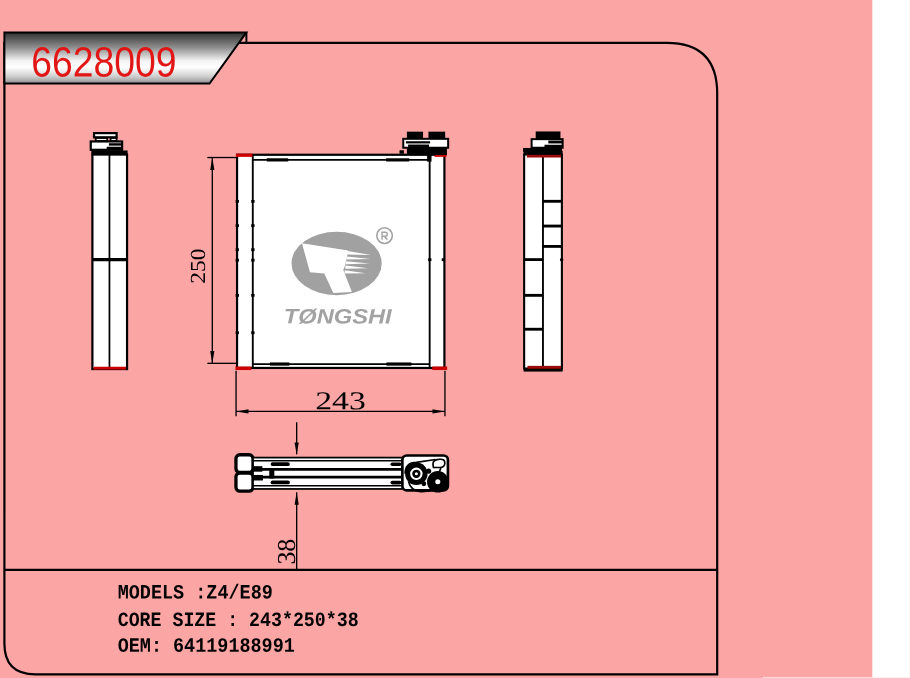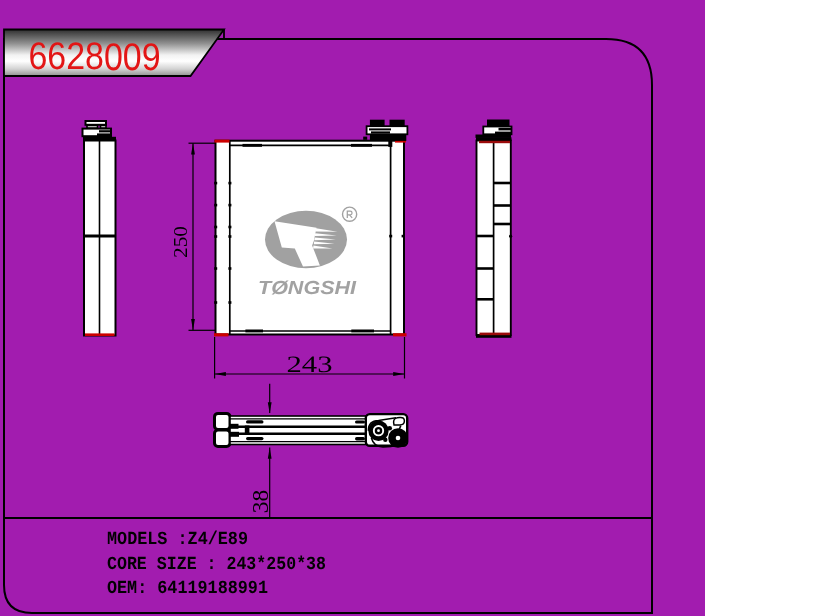--- a/index.html
+++ b/index.html
@@ -1,17 +1,17 @@
 <!DOCTYPE html>
 <html><head>
 <meta charset="utf-8">
 <style>
   html,body{margin:0;padding:0;background:#ffffff;}
   *{-webkit-font-smoothing:antialiased;}
-  #page{position:relative;width:705px;height:616px;background:#a21caf;overflow:hidden;
+  #page{position:relative;width:793px;height:616px;background:#fca5a5;overflow:hidden;
         font-family:"Liberation Sans", sans-serif;}
   svg{position:absolute;left:0;top:0;will-change:transform;transform:translateZ(0);}
 </style>
 </head>
 <body>
 <div id="page">
 <svg width="827" height="616" viewBox="0 0 827 616">
 <defs>
   <linearGradient id="bannerGrad" x1="0" y1="0" x2="0" y2="1">
     <stop offset="0" stop-color="#303030"></stop>

